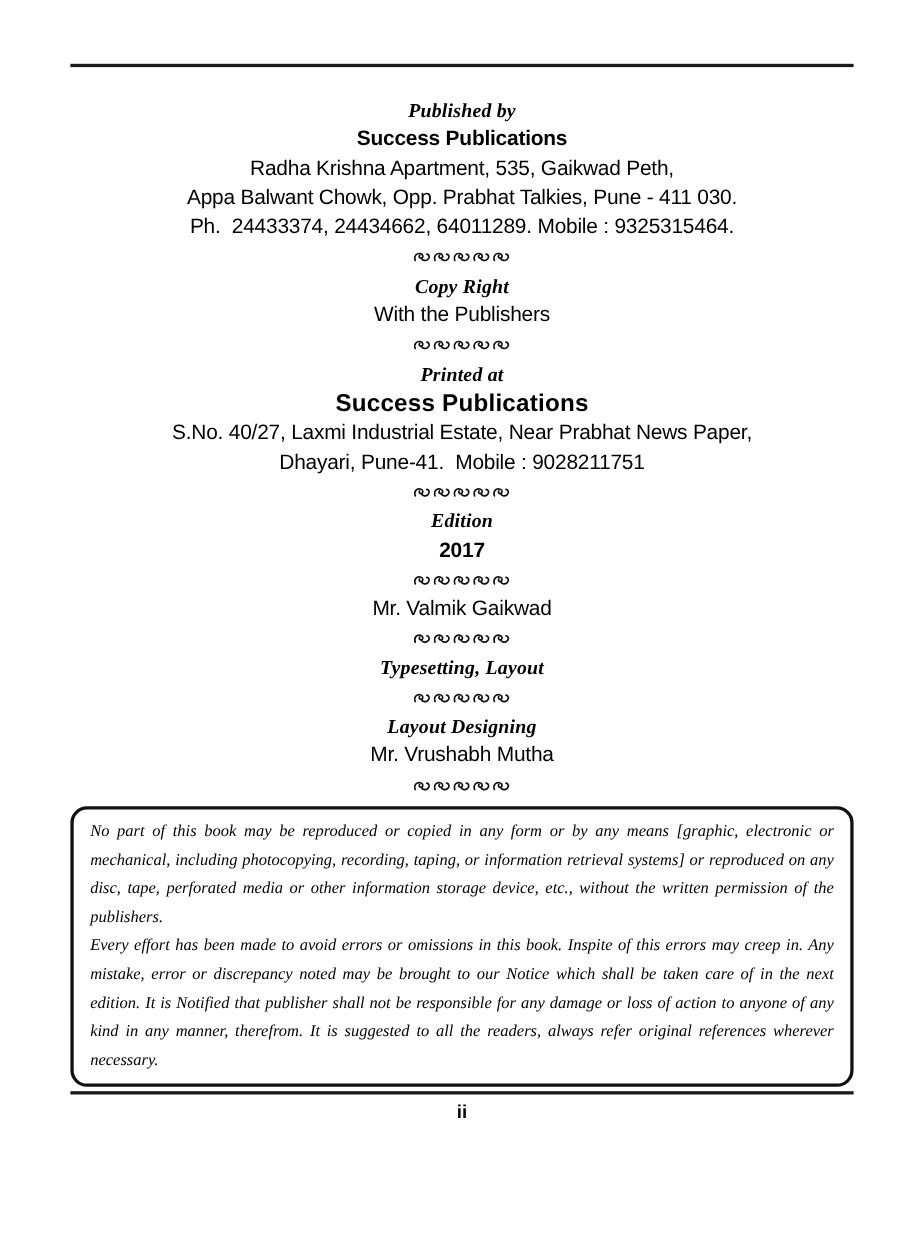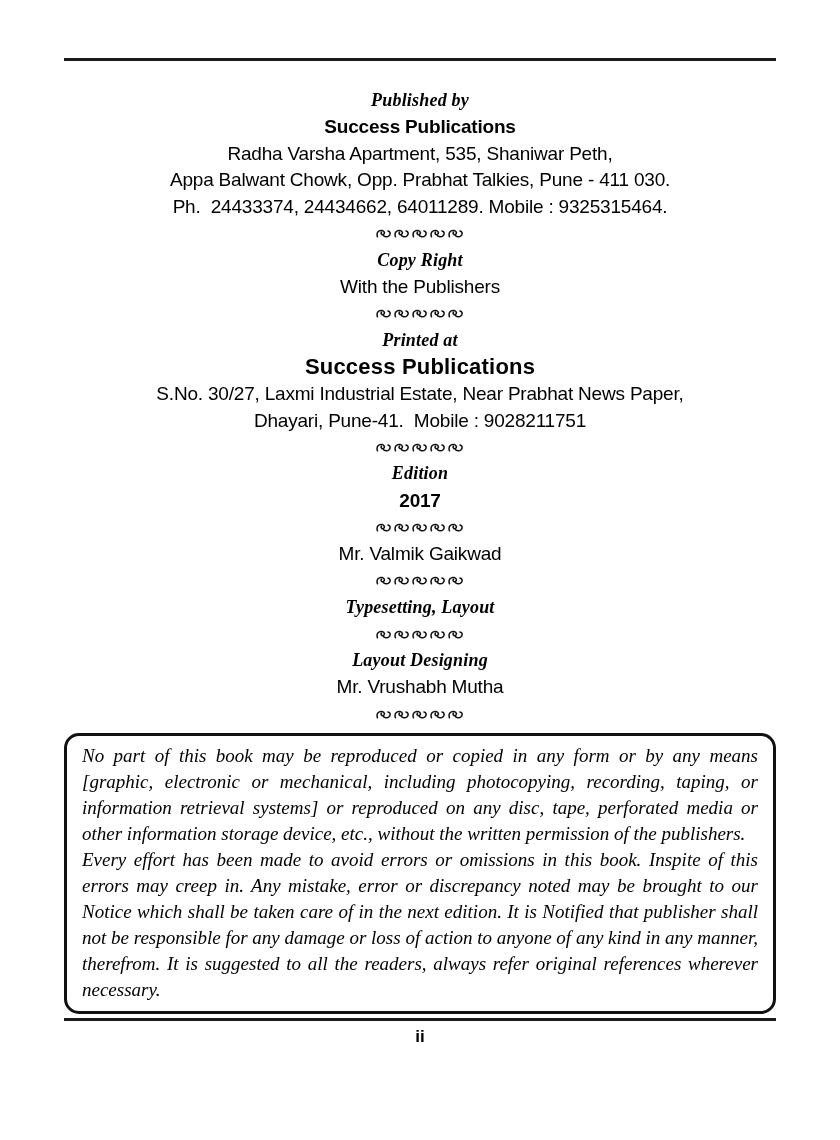--- a/index.html
+++ b/index.html
@@ -28,42 +28,42 @@
   .big{font-size:22px;font-weight:bold;letter-spacing:.2px;}
   .divider{gap:2px;}
   .divider svg{display:block;}
   .notice{
     margin-top:5px;
     border:3px solid #111;
     border-radius:15px;
     padding:7px 15px 8px 15px;
     font-family:"Liberation Serif",serif;
     font-style:italic;
-    font-size:19px;
+    font-size:15px;
     line-height:26px;
   }
   .notice p{margin:0;text-align:justify;}
   .bottom-rule{margin-top:4px;}
   .pageno{
     height:28px;display:flex;align-items:center;justify-content:center;
     font-weight:bold;font-size:17px;margin-top:2px;
   }
 </style>
 </head>
 <body>
 
 <div class="sheet">
 
   <div class="rule"></div>
 
   <div class="stack">
 
     <div class="row h-serif">Published by</div>
     <div class="row sans bold">Success Publications</div>
-    <div class="row sans">Radha Varsha Apartment, 535, Shaniwar Peth,</div>
+    <div class="row sans">Radha Krishna Apartment, 535, Gaikwad Peth,</div>
     <div class="row sans">Appa Balwant Chowk, Opp. Prabhat Talkies, Pune - 411 030.</div>
     <div class="row sans">Ph.&nbsp; 24433374, 24434662, 64011289. Mobile : 9325315464.</div>
 
     <div class="row divider"><svg viewBox="0 0 22 13" width="16" height="11" aria-hidden="true">
     <path d="M2 11 C0 5 4 1.5 8.5 2.5 C12 3.3 12.5 7 10 8 C7.8 8.8 6.2 6.5 7.5 4.8 M9.5 8 C11 11.5 15.5 12 18 9.5 C20.5 7 19.5 3.5 16.5 3" fill="none" stroke="#111" stroke-width="2.1" stroke-linecap="round"></path>
   </svg><svg viewBox="0 0 22 13" width="16" height="11" aria-hidden="true">
     <path d="M2 11 C0 5 4 1.5 8.5 2.5 C12 3.3 12.5 7 10 8 C7.8 8.8 6.2 6.5 7.5 4.8 M9.5 8 C11 11.5 15.5 12 18 9.5 C20.5 7 19.5 3.5 16.5 3" fill="none" stroke="#111" stroke-width="2.1" stroke-linecap="round"></path>
   </svg><svg viewBox="0 0 22 13" width="16" height="11" aria-hidden="true">
     <path d="M2 11 C0 5 4 1.5 8.5 2.5 C12 3.3 12.5 7 10 8 C7.8 8.8 6.2 6.5 7.5 4.8 M9.5 8 C11 11.5 15.5 12 18 9.5 C20.5 7 19.5 3.5 16.5 3" fill="none" stroke="#111" stroke-width="2.1" stroke-linecap="round"></path>
   </svg><svg viewBox="0 0 22 13" width="16" height="11" aria-hidden="true">
@@ -82,21 +82,21 @@
   </svg><svg viewBox="0 0 22 13" width="16" height="11" aria-hidden="true">
     <path d="M2 11 C0 5 4 1.5 8.5 2.5 C12 3.3 12.5 7 10 8 C7.8 8.8 6.2 6.5 7.5 4.8 M9.5 8 C11 11.5 15.5 12 18 9.5 C20.5 7 19.5 3.5 16.5 3" fill="none" stroke="#111" stroke-width="2.1" stroke-linecap="round"></path>
   </svg><svg viewBox="0 0 22 13" width="16" height="11" aria-hidden="true">
     <path d="M2 11 C0 5 4 1.5 8.5 2.5 C12 3.3 12.5 7 10 8 C7.8 8.8 6.2 6.5 7.5 4.8 M9.5 8 C11 11.5 15.5 12 18 9.5 C20.5 7 19.5 3.5 16.5 3" fill="none" stroke="#111" stroke-width="2.1" stroke-linecap="round"></path>
   </svg><svg viewBox="0 0 22 13" width="16" height="11" aria-hidden="true">
     <path d="M2 11 C0 5 4 1.5 8.5 2.5 C12 3.3 12.5 7 10 8 C7.8 8.8 6.2 6.5 7.5 4.8 M9.5 8 C11 11.5 15.5 12 18 9.5 C20.5 7 19.5 3.5 16.5 3" fill="none" stroke="#111" stroke-width="2.1" stroke-linecap="round"></path>
   </svg></div>
 
     <div class="row h-serif">Printed at</div>
     <div class="row big">Success Publications</div>
-    <div class="row sans">S.No. 30/27, Laxmi Industrial Estate, Near Prabhat News Paper,</div>
+    <div class="row sans">S.No. 40/27, Laxmi Industrial Estate, Near Prabhat News Paper,</div>
     <div class="row sans">Dhayari, Pune-41.&nbsp; Mobile : 9028211751</div>
 
     <div class="row divider"><svg viewBox="0 0 22 13" width="16" height="11" aria-hidden="true">
     <path d="M2 11 C0 5 4 1.5 8.5 2.5 C12 3.3 12.5 7 10 8 C7.8 8.8 6.2 6.5 7.5 4.8 M9.5 8 C11 11.5 15.5 12 18 9.5 C20.5 7 19.5 3.5 16.5 3" fill="none" stroke="#111" stroke-width="2.1" stroke-linecap="round"></path>
   </svg><svg viewBox="0 0 22 13" width="16" height="11" aria-hidden="true">
     <path d="M2 11 C0 5 4 1.5 8.5 2.5 C12 3.3 12.5 7 10 8 C7.8 8.8 6.2 6.5 7.5 4.8 M9.5 8 C11 11.5 15.5 12 18 9.5 C20.5 7 19.5 3.5 16.5 3" fill="none" stroke="#111" stroke-width="2.1" stroke-linecap="round"></path>
   </svg><svg viewBox="0 0 22 13" width="16" height="11" aria-hidden="true">
     <path d="M2 11 C0 5 4 1.5 8.5 2.5 C12 3.3 12.5 7 10 8 C7.8 8.8 6.2 6.5 7.5 4.8 M9.5 8 C11 11.5 15.5 12 18 9.5 C20.5 7 19.5 3.5 16.5 3" fill="none" stroke="#111" stroke-width="2.1" stroke-linecap="round"></path>
   </svg><svg viewBox="0 0 22 13" width="16" height="11" aria-hidden="true">
     <path d="M2 11 C0 5 4 1.5 8.5 2.5 C12 3.3 12.5 7 10 8 C7.8 8.8 6.2 6.5 7.5 4.8 M9.5 8 C11 11.5 15.5 12 18 9.5 C20.5 7 19.5 3.5 16.5 3" fill="none" stroke="#111" stroke-width="2.1" stroke-linecap="round"></path>

